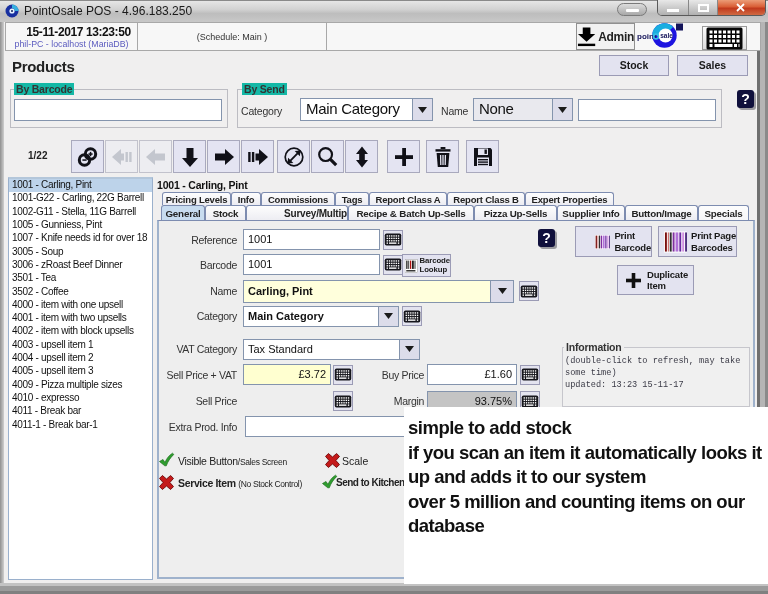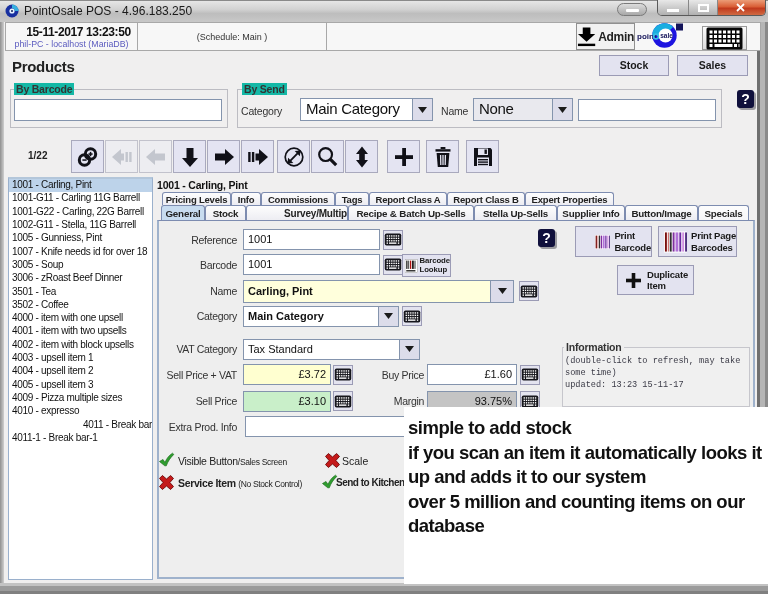--- a/index.html
+++ b/index.html
@@ -216,53 +216,52 @@
         <rect x="5" y="11.5" width="12" height="8.5" fill="#e4e4f2"></rect>
         <g fill="#111118">
           <rect x="6" y="13" width="10" height="1.4"></rect>
           <rect x="6" y="15.4" width="10" height="1.4"></rect>
           <rect x="6" y="17.8" width="10" height="1.4"></rect>
         </g>
       </svg>
     </div>
     <div class="abs" style="left:8px;top:177px;width:145px;height:403px;background:#fff;border:1px solid #9ab0cc;border-top:2px solid #b3c6da;padding-top:0px;overflow:hidden;">
       <div style="height:13.32px;background:#bdd3ea;font-size:10px;letter-spacing:-0.3px;color:#111;padding-left:3px;white-space:nowrap;overflow:hidden;line-height:12.6px;">1001 - Carling, Pint</div>
-      <div style="height:13.32px;font-size:10px;letter-spacing:-0.3px;color:#111;padding-left:3px;white-space:nowrap;overflow:hidden;line-height:12.6px;">1001-G11 - Carling 11G Barrell</div>
       <div style="height:13.32px;font-size:10px;letter-spacing:-0.3px;color:#111;padding-left:3px;white-space:nowrap;overflow:hidden;line-height:12.6px;">1001-G22 - Carling, 22G Barrell</div>
       <div style="height:13.32px;font-size:10px;letter-spacing:-0.3px;color:#111;padding-left:3px;white-space:nowrap;overflow:hidden;line-height:12.6px;">1002-G11 - Stella, 11G Barrell</div>
       <div style="height:13.32px;font-size:10px;letter-spacing:-0.3px;color:#111;padding-left:3px;white-space:nowrap;overflow:hidden;line-height:12.6px;">1005 - Gunniess, Pint</div>
       <div style="height:13.32px;font-size:10px;letter-spacing:-0.3px;color:#111;padding-left:3px;white-space:nowrap;overflow:hidden;line-height:12.6px;">1007 - Knife needs id for over 18</div>
       <div style="height:13.32px;font-size:10px;letter-spacing:-0.3px;color:#111;padding-left:3px;white-space:nowrap;overflow:hidden;line-height:12.6px;">3005 - Soup</div>
       <div style="height:13.32px;font-size:10px;letter-spacing:-0.3px;color:#111;padding-left:3px;white-space:nowrap;overflow:hidden;line-height:12.6px;">3006 - zRoast Beef Dinner</div>
       <div style="height:13.32px;font-size:10px;letter-spacing:-0.3px;color:#111;padding-left:3px;white-space:nowrap;overflow:hidden;line-height:12.6px;">3501 - Tea</div>
       <div style="height:13.32px;font-size:10px;letter-spacing:-0.3px;color:#111;padding-left:3px;white-space:nowrap;overflow:hidden;line-height:12.6px;">3502 - Coffee</div>
       <div style="height:13.32px;font-size:10px;letter-spacing:-0.3px;color:#111;padding-left:3px;white-space:nowrap;overflow:hidden;line-height:12.6px;">4000 - item with one upsell</div>
       <div style="height:13.32px;font-size:10px;letter-spacing:-0.3px;color:#111;padding-left:3px;white-space:nowrap;overflow:hidden;line-height:12.6px;">4001 - item with two upsells</div>
       <div style="height:13.32px;font-size:10px;letter-spacing:-0.3px;color:#111;padding-left:3px;white-space:nowrap;overflow:hidden;line-height:12.6px;">4002 - item with block upsells</div>
       <div style="height:13.32px;font-size:10px;letter-spacing:-0.3px;color:#111;padding-left:3px;white-space:nowrap;overflow:hidden;line-height:12.6px;">4003 - upsell item 1</div>
       <div style="height:13.32px;font-size:10px;letter-spacing:-0.3px;color:#111;padding-left:3px;white-space:nowrap;overflow:hidden;line-height:12.6px;">4004 - upsell item 2</div>
       <div style="height:13.32px;font-size:10px;letter-spacing:-0.3px;color:#111;padding-left:3px;white-space:nowrap;overflow:hidden;line-height:12.6px;">4005 - upsell item 3</div>
       <div style="height:13.32px;font-size:10px;letter-spacing:-0.3px;color:#111;padding-left:3px;white-space:nowrap;overflow:hidden;line-height:12.6px;">4009 - Pizza multiple sizes</div>
       <div style="height:13.32px;font-size:10px;letter-spacing:-0.3px;color:#111;padding-left:3px;white-space:nowrap;overflow:hidden;line-height:12.6px;">4010 - expresso</div>
-      <div style="height:13.32px;font-size:10px;letter-spacing:-0.3px;color:#111;padding-left:16px;white-space:nowrap;overflow:hidden;line-height:12.6px;text-align:right;">4011 - Break bar</div>
+      <div style="height:13.32px;font-size:10px;letter-spacing:-0.3px;color:#111;padding-left:3px;white-space:nowrap;overflow:hidden;line-height:12.6px;">4011 - Break bar</div>
       <div style="height:13.32px;font-size:10px;letter-spacing:-0.3px;color:#111;padding-left:3px;white-space:nowrap;overflow:hidden;line-height:12.6px;">4011-1 - Break bar-1</div>
     </div>
     <div class="abs" style="left:157px;top:179px;font-weight:bold;font-size:10.5px;letter-spacing:-0.2px;color:#111;">1001 - Carling, Pint</div>
     <div class="abs tab" style="left:162px;top:192px;width:69px;height:13px;line-height:13px;">Pricing Levels</div>
     <div class="abs tab" style="left:231px;top:192px;width:30px;height:13px;line-height:13px;">Info</div>
     <div class="abs tab" style="left:261px;top:192px;width:74px;height:13px;line-height:13px;">Commissions</div>
     <div class="abs tab" style="left:335px;top:192px;width:34px;height:13px;line-height:13px;">Tags</div>
     <div class="abs tab" style="left:369px;top:192px;width:78px;height:13px;line-height:13px;">Report Class A</div>
     <div class="abs tab" style="left:447px;top:192px;width:78px;height:13px;line-height:13px;">Report Class B</div>
     <div class="abs tab" style="left:525px;top:192px;width:89px;height:13px;line-height:13px;">Expert Properties</div>
     <div class="abs tab" style="left:161px;top:205px;width:44px;height:16px;line-height:15px;font-size:9.8px;background:#c8dcf0;">General</div>
     <div class="abs tab" style="left:205px;top:205px;width:41px;height:16px;line-height:15px;font-size:9.8px;">Stock</div>
     <div class="abs tab" style="left:246px;top:205px;width:102px;height:16px;line-height:15px;font-size:10px;padding-left:37px;">Survey/Multiple-Choice</div>
     <div class="abs tab" style="left:348px;top:205px;width:126px;height:16px;line-height:15px;font-size:9.8px;">Recipe &amp; Batch Up-Sells</div>
-    <div class="abs tab" style="left:474px;top:205px;width:83px;height:16px;line-height:15px;font-size:9.8px;">Stella Up-Sells</div>
+    <div class="abs tab" style="left:474px;top:205px;width:83px;height:16px;line-height:15px;font-size:9.8px;">Pizza Up-Sells</div>
     <div class="abs tab" style="left:557px;top:205px;width:68px;height:16px;line-height:15px;font-size:9.8px;">Supplier Info</div>
     <div class="abs tab" style="left:625px;top:205px;width:73px;height:16px;line-height:15px;font-size:9.8px;">Button/Image</div>
     <div class="abs tab" style="left:698px;top:205px;width:51px;height:32px;line-height:15px;font-size:9.8px;">Specials</div>
     <div class="abs" style="left:157px;top:220px;width:598px;height:359px;background:#eeeeee;border:2px solid #9fb2cc;border-top:1px solid #7d8cb0;"></div>
     <div class="abs rlbl" style="left:120px;top:234px;width:117px;">Reference</div>
     <div class="abs rlbl" style="left:120px;top:259px;width:117px;">Barcode</div>
     <div class="abs rlbl" style="left:120px;top:285px;width:117px;">Name</div>
     <div class="abs rlbl" style="left:120px;top:310px;width:117px;">Category</div>
     <div class="abs rlbl" style="left:120px;top:343px;width:117px;">VAT Category</div>
     <div class="abs rlbl" style="left:120px;top:369px;width:117px;">Sell Price + VAT</div>
@@ -503,21 +502,20 @@
           <rect x="7.8" y="8.2" width="1.6" height="1.6"></rect>
           <rect x="10.4" y="8.2" width="1.6" height="1.6"></rect>
           <rect x="13.0" y="8.2" width="1.6" height="1.6"></rect>
           <rect x="15.6" y="8.2" width="1.6" height="1.6"></rect>
           <rect x="2.6" y="10.9" width="1.6" height="1.6"></rect>
           <rect x="5.4" y="10.9" width="8.6" height="1.6"></rect>
           <rect x="15.6" y="10.9" width="1.6" height="1.6"></rect>
         </g>
       </svg>
     </div>
-    <div class="abs fld" style="left:243px;top:390.5px;width:88px;height:21px;background:#c9efc9;text-align:right;">£3.10</div>
     <div class="abs kbb" style="left:333px;top:391px;width:20px;height:20px;">
       <svg width="18" height="13" viewBox="0 0 20 15">
         <rect x="0.5" y="0.5" width="19" height="14" rx="2" fill="#16161c"></rect>
         <g fill="#fff">
           <rect x="2.6" y="2.6" width="1.6" height="1.6"></rect>
           <rect x="5.2" y="2.6" width="1.6" height="1.6"></rect>
           <rect x="7.8" y="2.6" width="1.6" height="1.6"></rect>
           <rect x="10.4" y="2.6" width="1.6" height="1.6"></rect>
           <rect x="13.0" y="2.6" width="1.6" height="1.6"></rect>
           <rect x="15.6" y="2.6" width="1.6" height="1.6"></rect>

